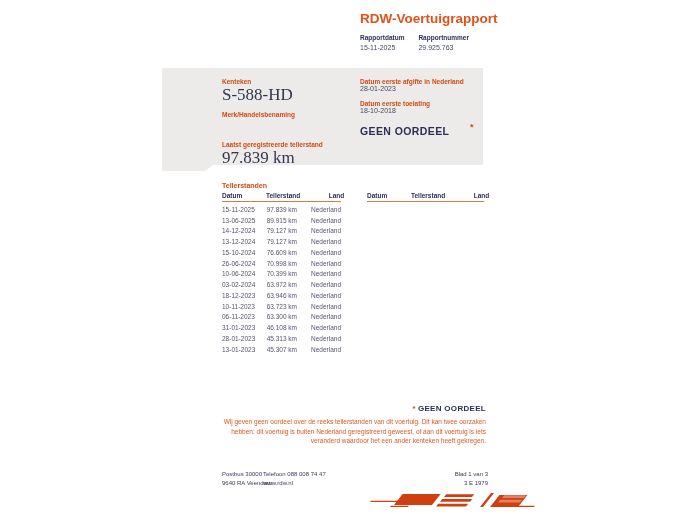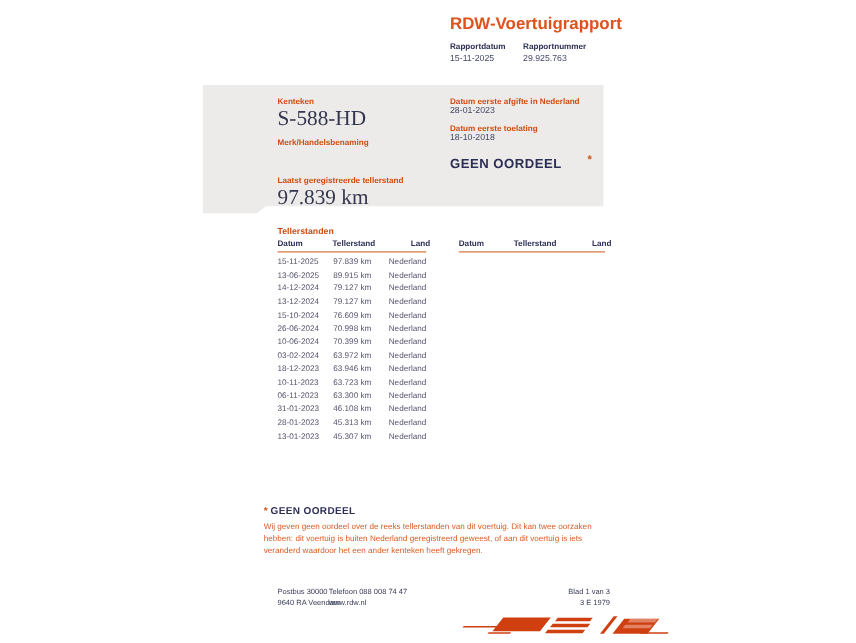--- a/index.html
+++ b/index.html
@@ -40,21 +40,21 @@
   #km-table-right { left:367px; width:117px; }
   .km-head { display:grid; grid-template-columns:44px 1fr 44px; font-size:6.5px; font-weight:bold;
              color:#2d3057; padding-bottom:2px; border-bottom:1px solid #d87a45; }
   .km-head span:nth-child(2), .km-head span:nth-child(3) { text-align:right; }
   .km-row { display:grid; grid-template-columns:44px 1fr 44px; font-size:6.5px; color:#54546e;
             height:10.75px; align-items:center; }
   .km-row span:nth-child(2), .km-row span:nth-child(3) { text-align:right; }
   .km-rows { margin-top:2px; }
 
   
-  #footnote { left:211px; top:404px; width:264px; }
+  #footnote { left:222px; top:404px; width:264px;text-align:right; }
   #footnote-head { font-size:8px; font-weight:bold; color:#2d3057; letter-spacing:.3px; }
   #footnote-head .ast { color:#d14c10; margin-right:2px; }
   #footnote-body { margin-top:4px; font-size:6.5px; line-height:9.5px; color:#d95c22; }
 
   
   .foot-col { top:470px; font-size:6px; color:#3a3d58; line-height:9px; }
   #foot-address { left:222px; }
   #foot-contact { left:263px; }
   #foot-page { left:420px; width:68px; text-align:right; }
   #foot-website { cursor:pointer; }

